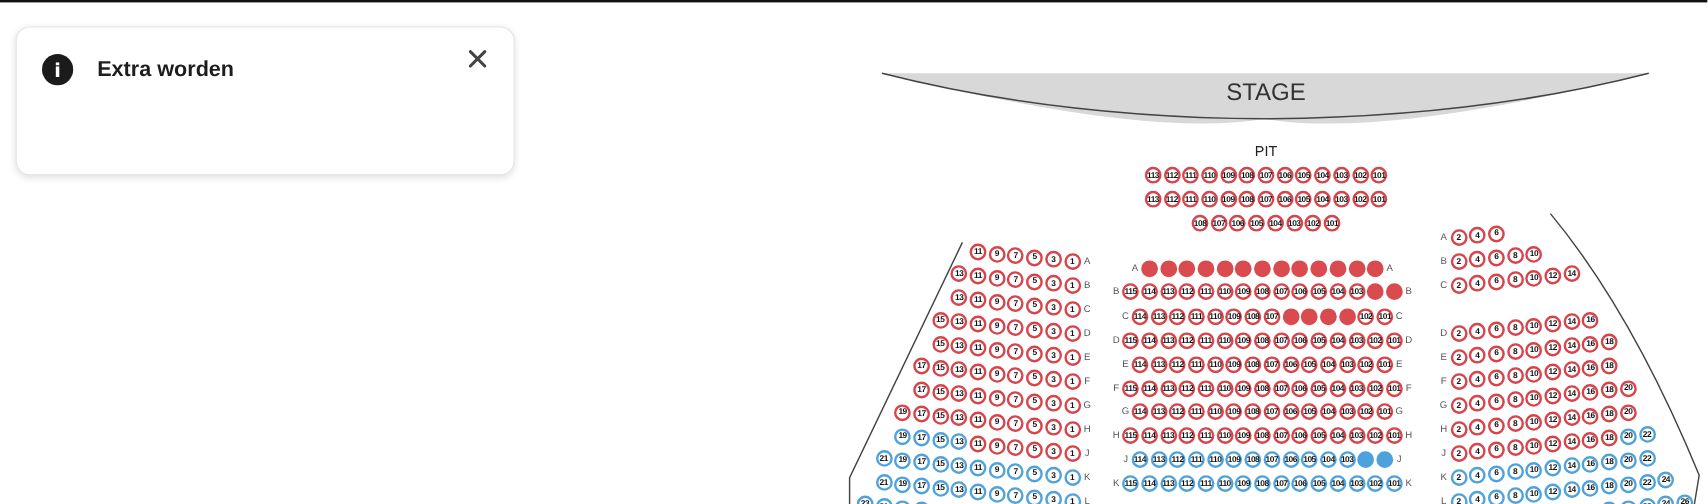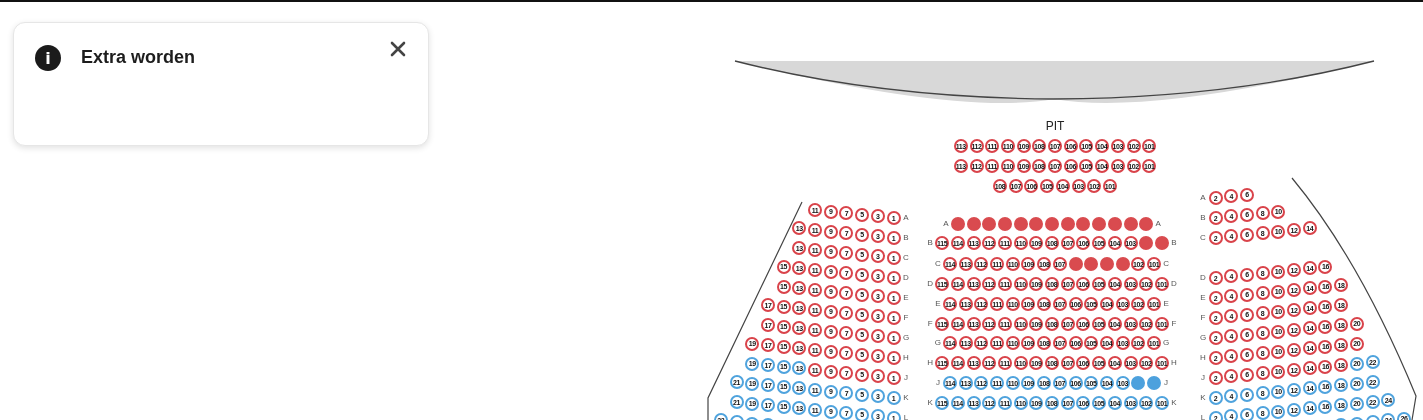--- a/index.html
+++ b/index.html
@@ -66,20 +66,21 @@
   </div>
 </div>
 
 <div class="map" id="seatmap">
   <svg width="1423" height="420" style="position:absolute;left:0;top:0">
     <path d="M735 61 L1374 61 Q1150 116 1054 99 Q960 116 735 61 Z" fill="#d8d8d8" stroke="none"></path>
     <path d="M735 61 Q880 98 1054 99 Q1230 98 1374 61" fill="none" stroke="#444" stroke-width="1.3"></path>
     <path d="M802 202 L708 398 L708 420" fill="none" stroke="#444" stroke-width="1.2"></path>
     <path d="M1292 178 Q1360 260 1416 396 L1412 420" fill="none" stroke="#444" stroke-width="1.2"></path>
   </svg>
+  <div class="stage-label">STAGE</div>
   <div class="pit-label">PIT</div>
 <div class="seat red" style="left: 953.8px; top: 139px;">113</div>
     <div class="seat red" style="left: 969.5px; top: 139px;">112</div>
     <div class="seat red" style="left: 985.2px; top: 139px;">111</div>
     <div class="seat red" style="left: 1000.9px; top: 139px;">110</div>
     <div class="seat red" style="left: 1016.6px; top: 139px;">109</div>
     <div class="seat red" style="left: 1032.3px; top: 139px;">108</div>
     <div class="seat red" style="left: 1048px; top: 139px;">107</div>
     <div class="seat red" style="left: 1063.7px; top: 139px;">106</div>
     <div class="seat red" style="left: 1079.4px; top: 139px;">105</div>

